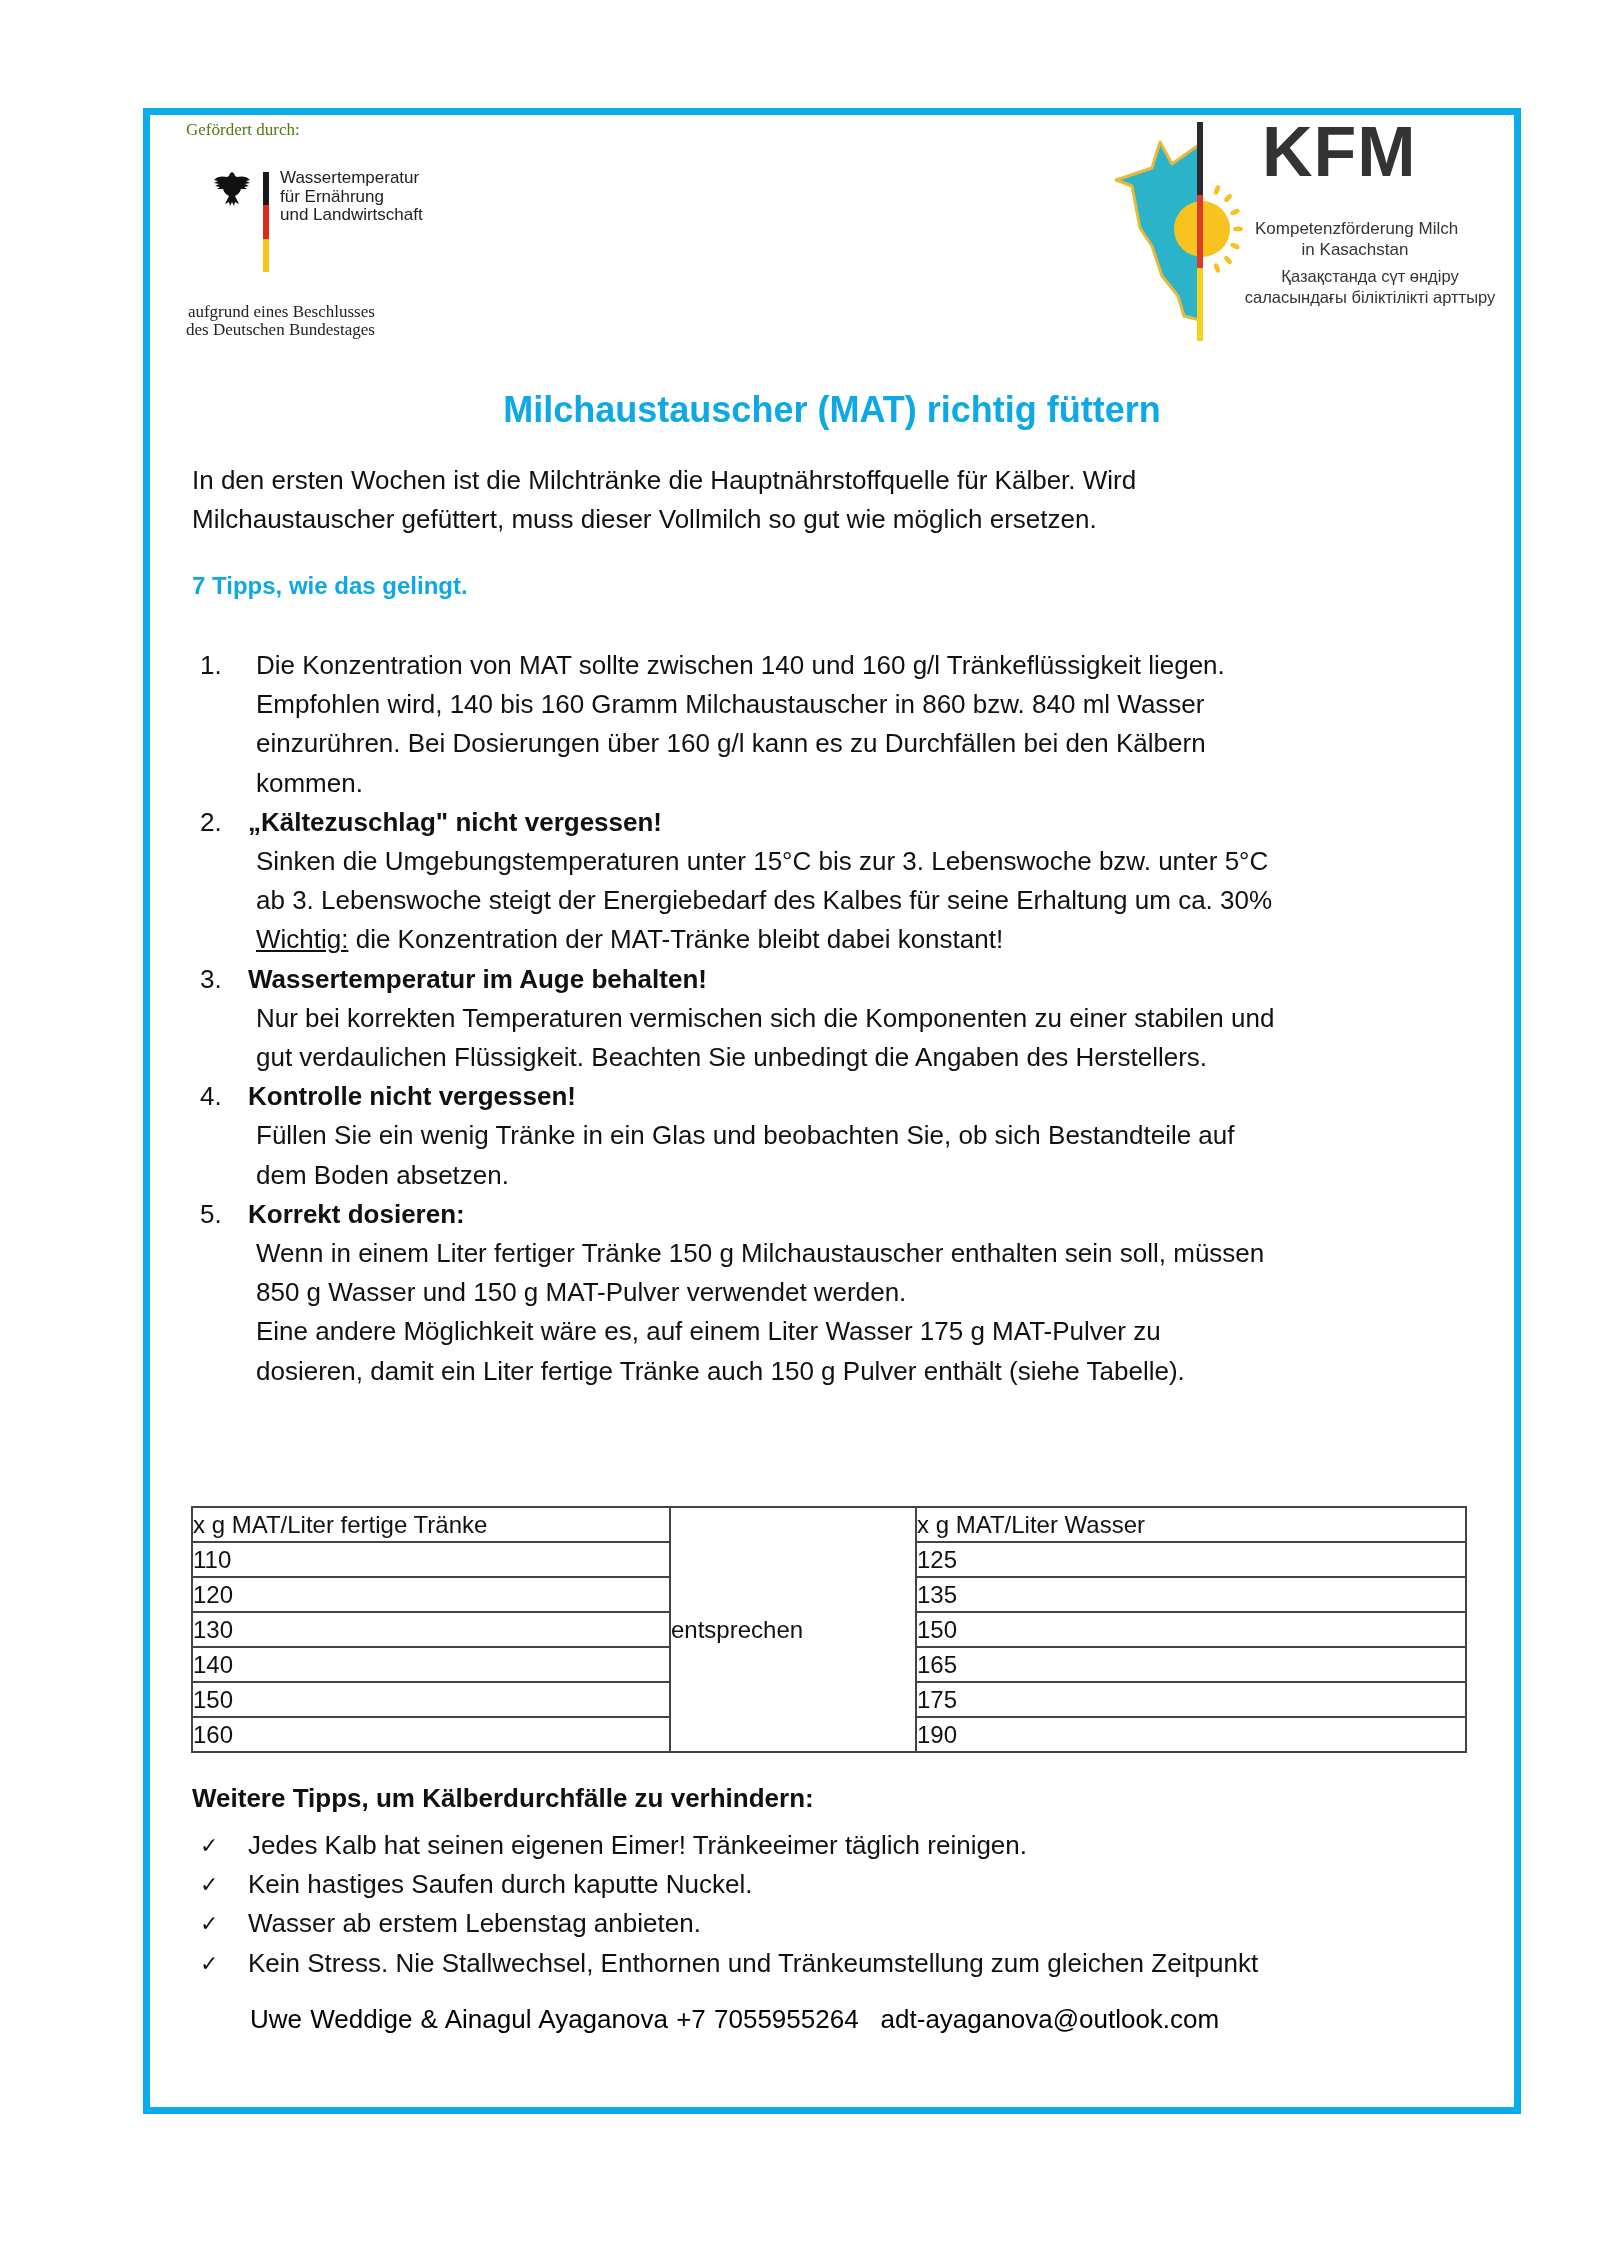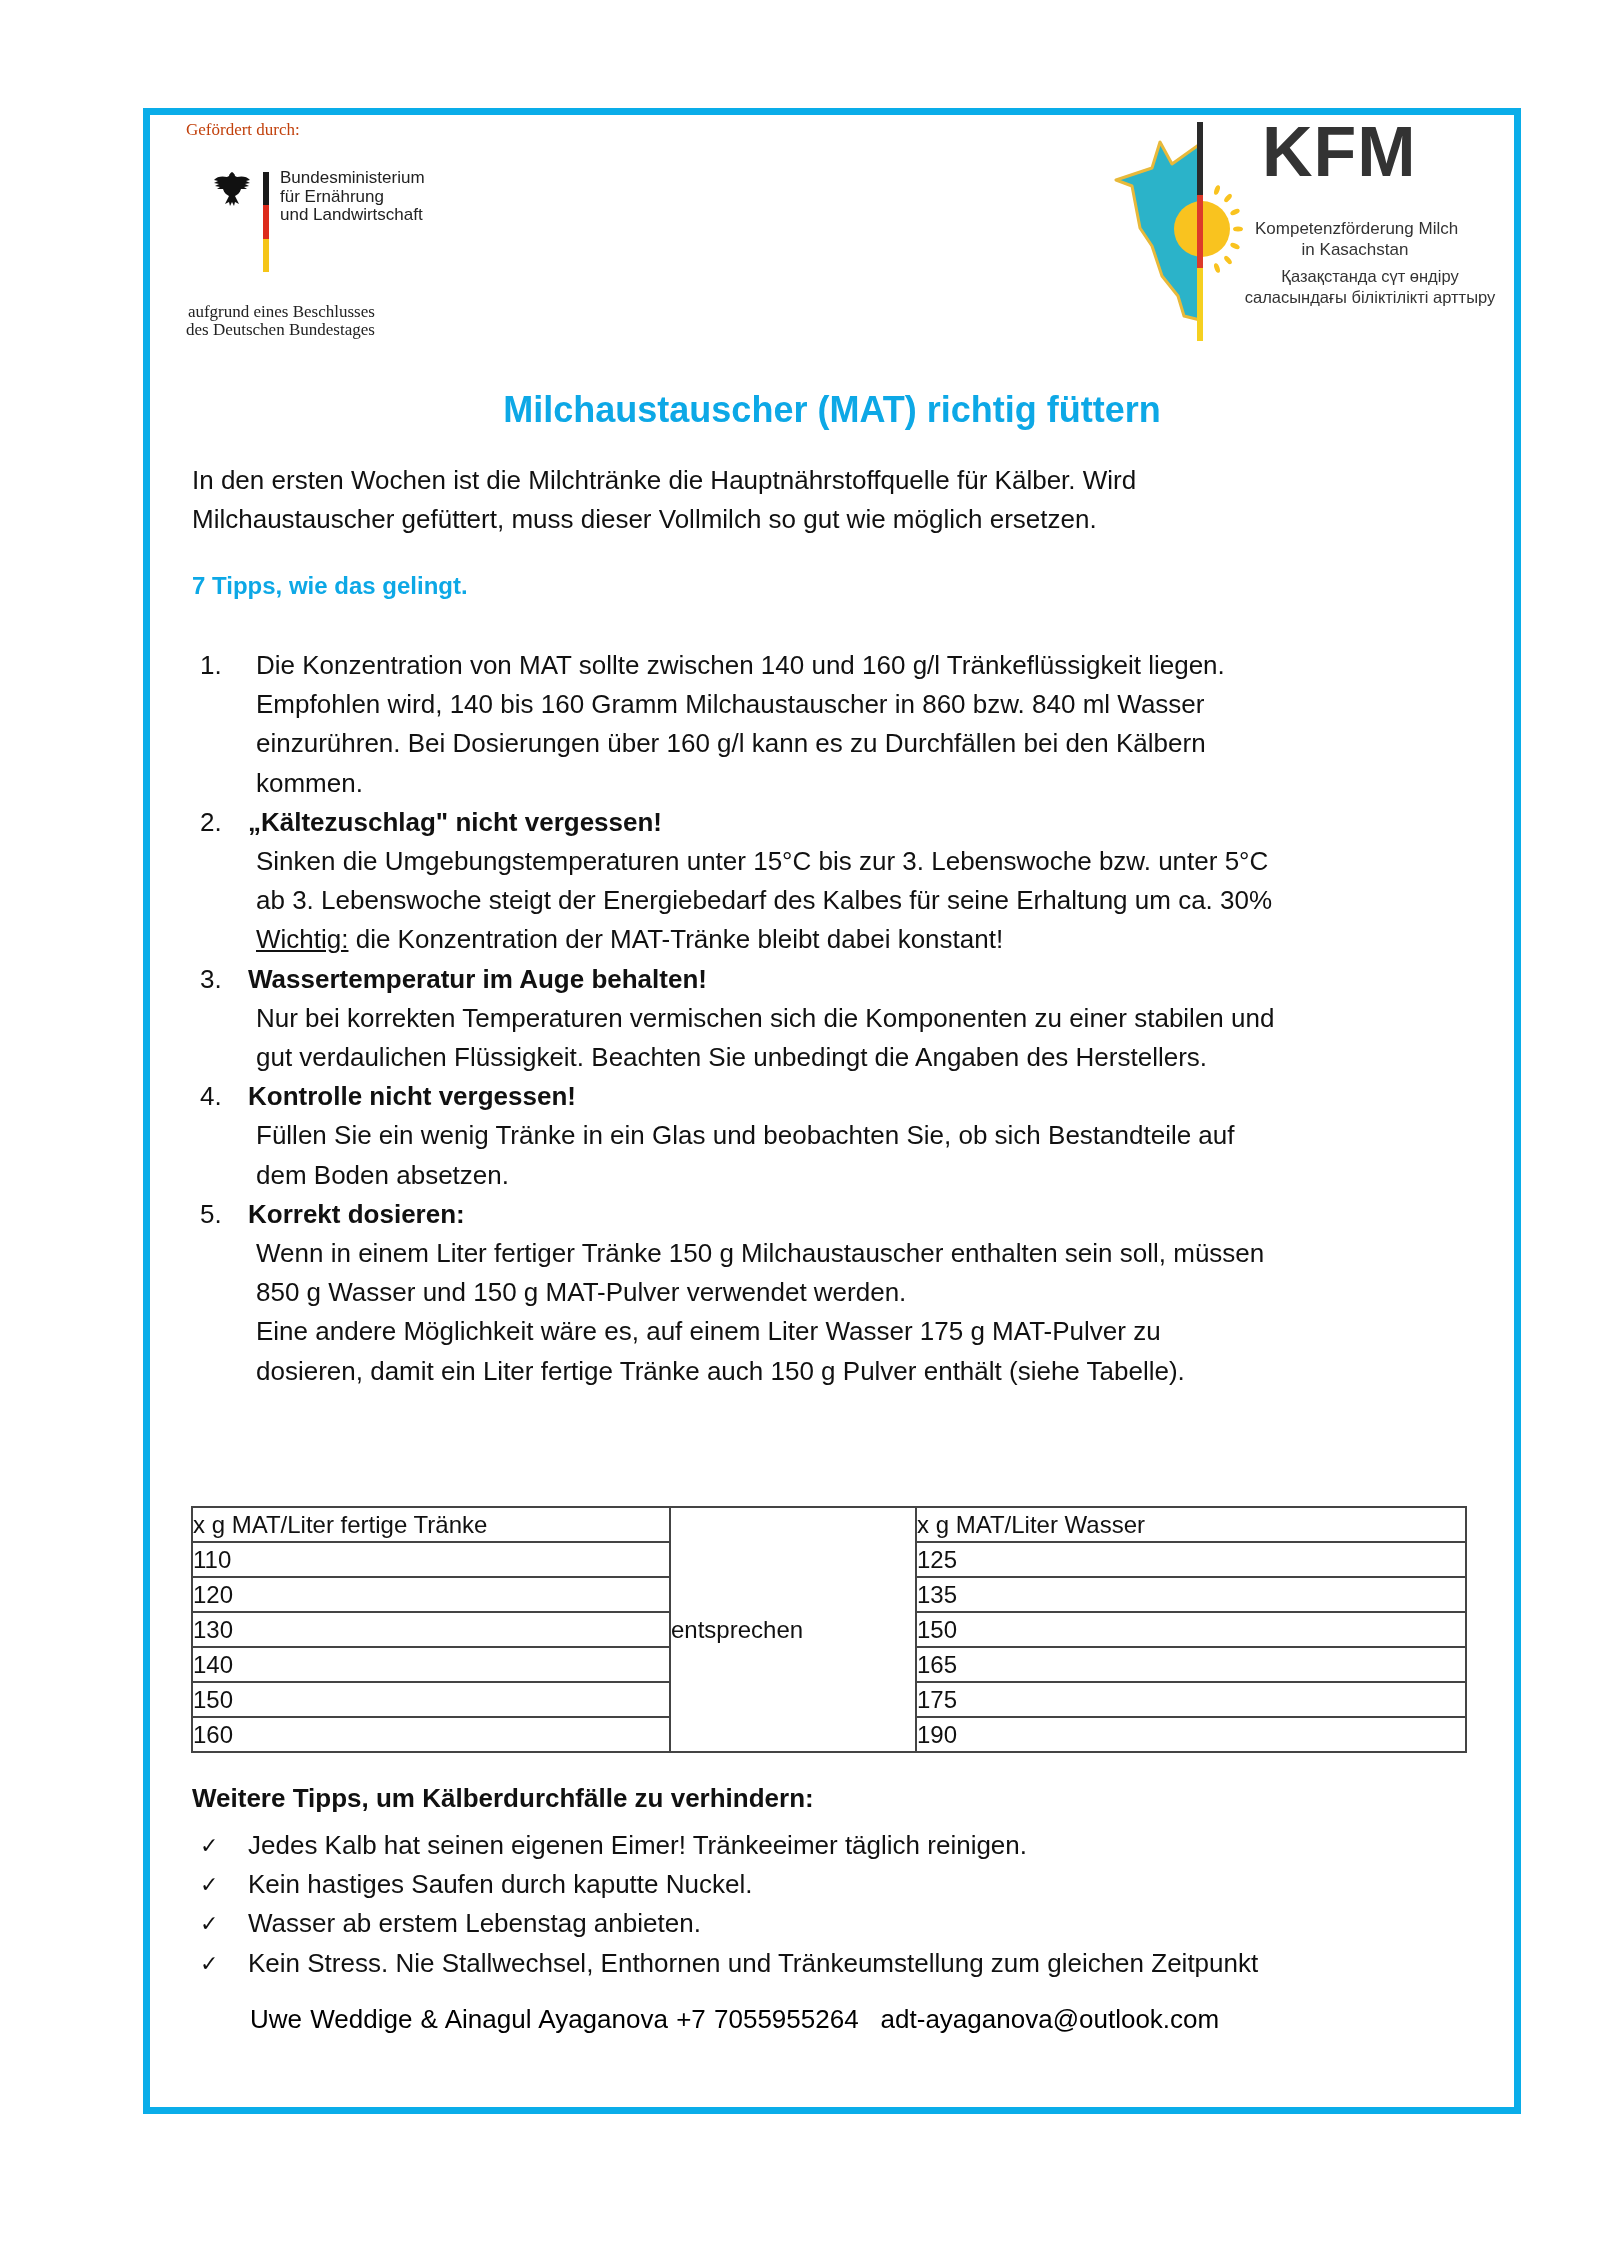--- a/index.html
+++ b/index.html
@@ -3,21 +3,21 @@
 <meta charset="utf-8">
 <style>
   html, body { margin: 0; padding: 0; background: #ffffff; }
   body { width: 1600px; height: 2263px; position: relative; overflow: hidden;
          font-family: "Liberation Sans", sans-serif; color: #111; }
   .frame { position: absolute; left: 143px; top: 108px; width: 1364px; height: 1992px;
            border: 7px solid #0AADE9; box-sizing: content-box; }
   .abs { position: absolute; white-space: nowrap; }
 
   
-  .funded { left: 186px; top: 120px; font-family: "Liberation Serif", serif; font-size: 17px; color: #c2410c; }
+  .funded { left: 186px; top: 120px; font-family: "Liberation Serif", serif; font-size: 17px; color: #4d7c0f; }
   .eagle { left: 212px; top: 170px; width: 44px; height: 40px; }
   .flagbar { left: 263px; top: 172px; width: 6px; height: 100px; }
   .flagbar div { width: 100%; height: 33.33%; }
   .bmel-text { left: 280px; top: 169px; font-size: 17px; line-height: 18.5px; color: #222; }
   .resolution { left: 186px; top: 303px; font-family: "Liberation Serif", serif; font-size: 17px; line-height: 18px; color: #222; text-align: right; }
 
   
   .kfm-graphic { left: 1112px; top: 120px; width: 140px; height: 225px; }
   .kfm-title { left: 1262px; top: 112px; font-size: 70px; font-weight: bold; color: #333; letter-spacing: 1px; }
   .kfm-sub { left: 1255px; top: 218px; width: 200px; text-align: center; font-size: 17px; line-height: 21px; color: #333; }
@@ -58,21 +58,21 @@
 <div class="abs funded">Gefördert durch:</div>
 <svg class="abs eagle" viewBox="0 0 44 40">
   <path d="M22 2 c-3 0-5 2-5 4 l-2 1 c-4-1-10-1-13 3 l4 1 -4 2 5 1 -4 2 5 1 -3 2 6 0 c1 4 4 6 6 7 l-4 8 4-2 1 4 2-4 2 4 1-4 4 2 -4-8 c2-1 5-3 6-7 l6 0 -3-2 5-1 -4-2 5-1 -4-2 4-1 c-3-4-9-4-13-3 l-2-1 c0-2-2-4-5-4z" fill="#111"></path>
 </svg>
 <div class="abs flagbar">
   <div style="background:#1a1a1a"></div>
     <div style="background:#DD2B1C"></div>
     <div style="background:#F5C518"></div>
 </div>
 <div class="abs bmel-text">
-  <div>Bundesministerium</div>
+  <div>Wassertemperatur</div>
   <div>für Ernährung</div>
   <div>und Landwirtschaft</div>
 </div>
 <div class="abs resolution">
   <div>aufgrund eines Beschlusses</div>
   <div>des Deutschen Bundestages</div>
 </div>
 
 <svg class="abs kfm-graphic" viewBox="0 0 140 225">
   <path d="M88 24 L60 44 L48 22 L40 48 L4 60 L20 66 L28 108 L40 126 L50 156 L66 176 L72 196 L88 200 Z" fill="#2BB3C9" stroke="#E8B93A" stroke-width="3" stroke-linejoin="round"></path>

